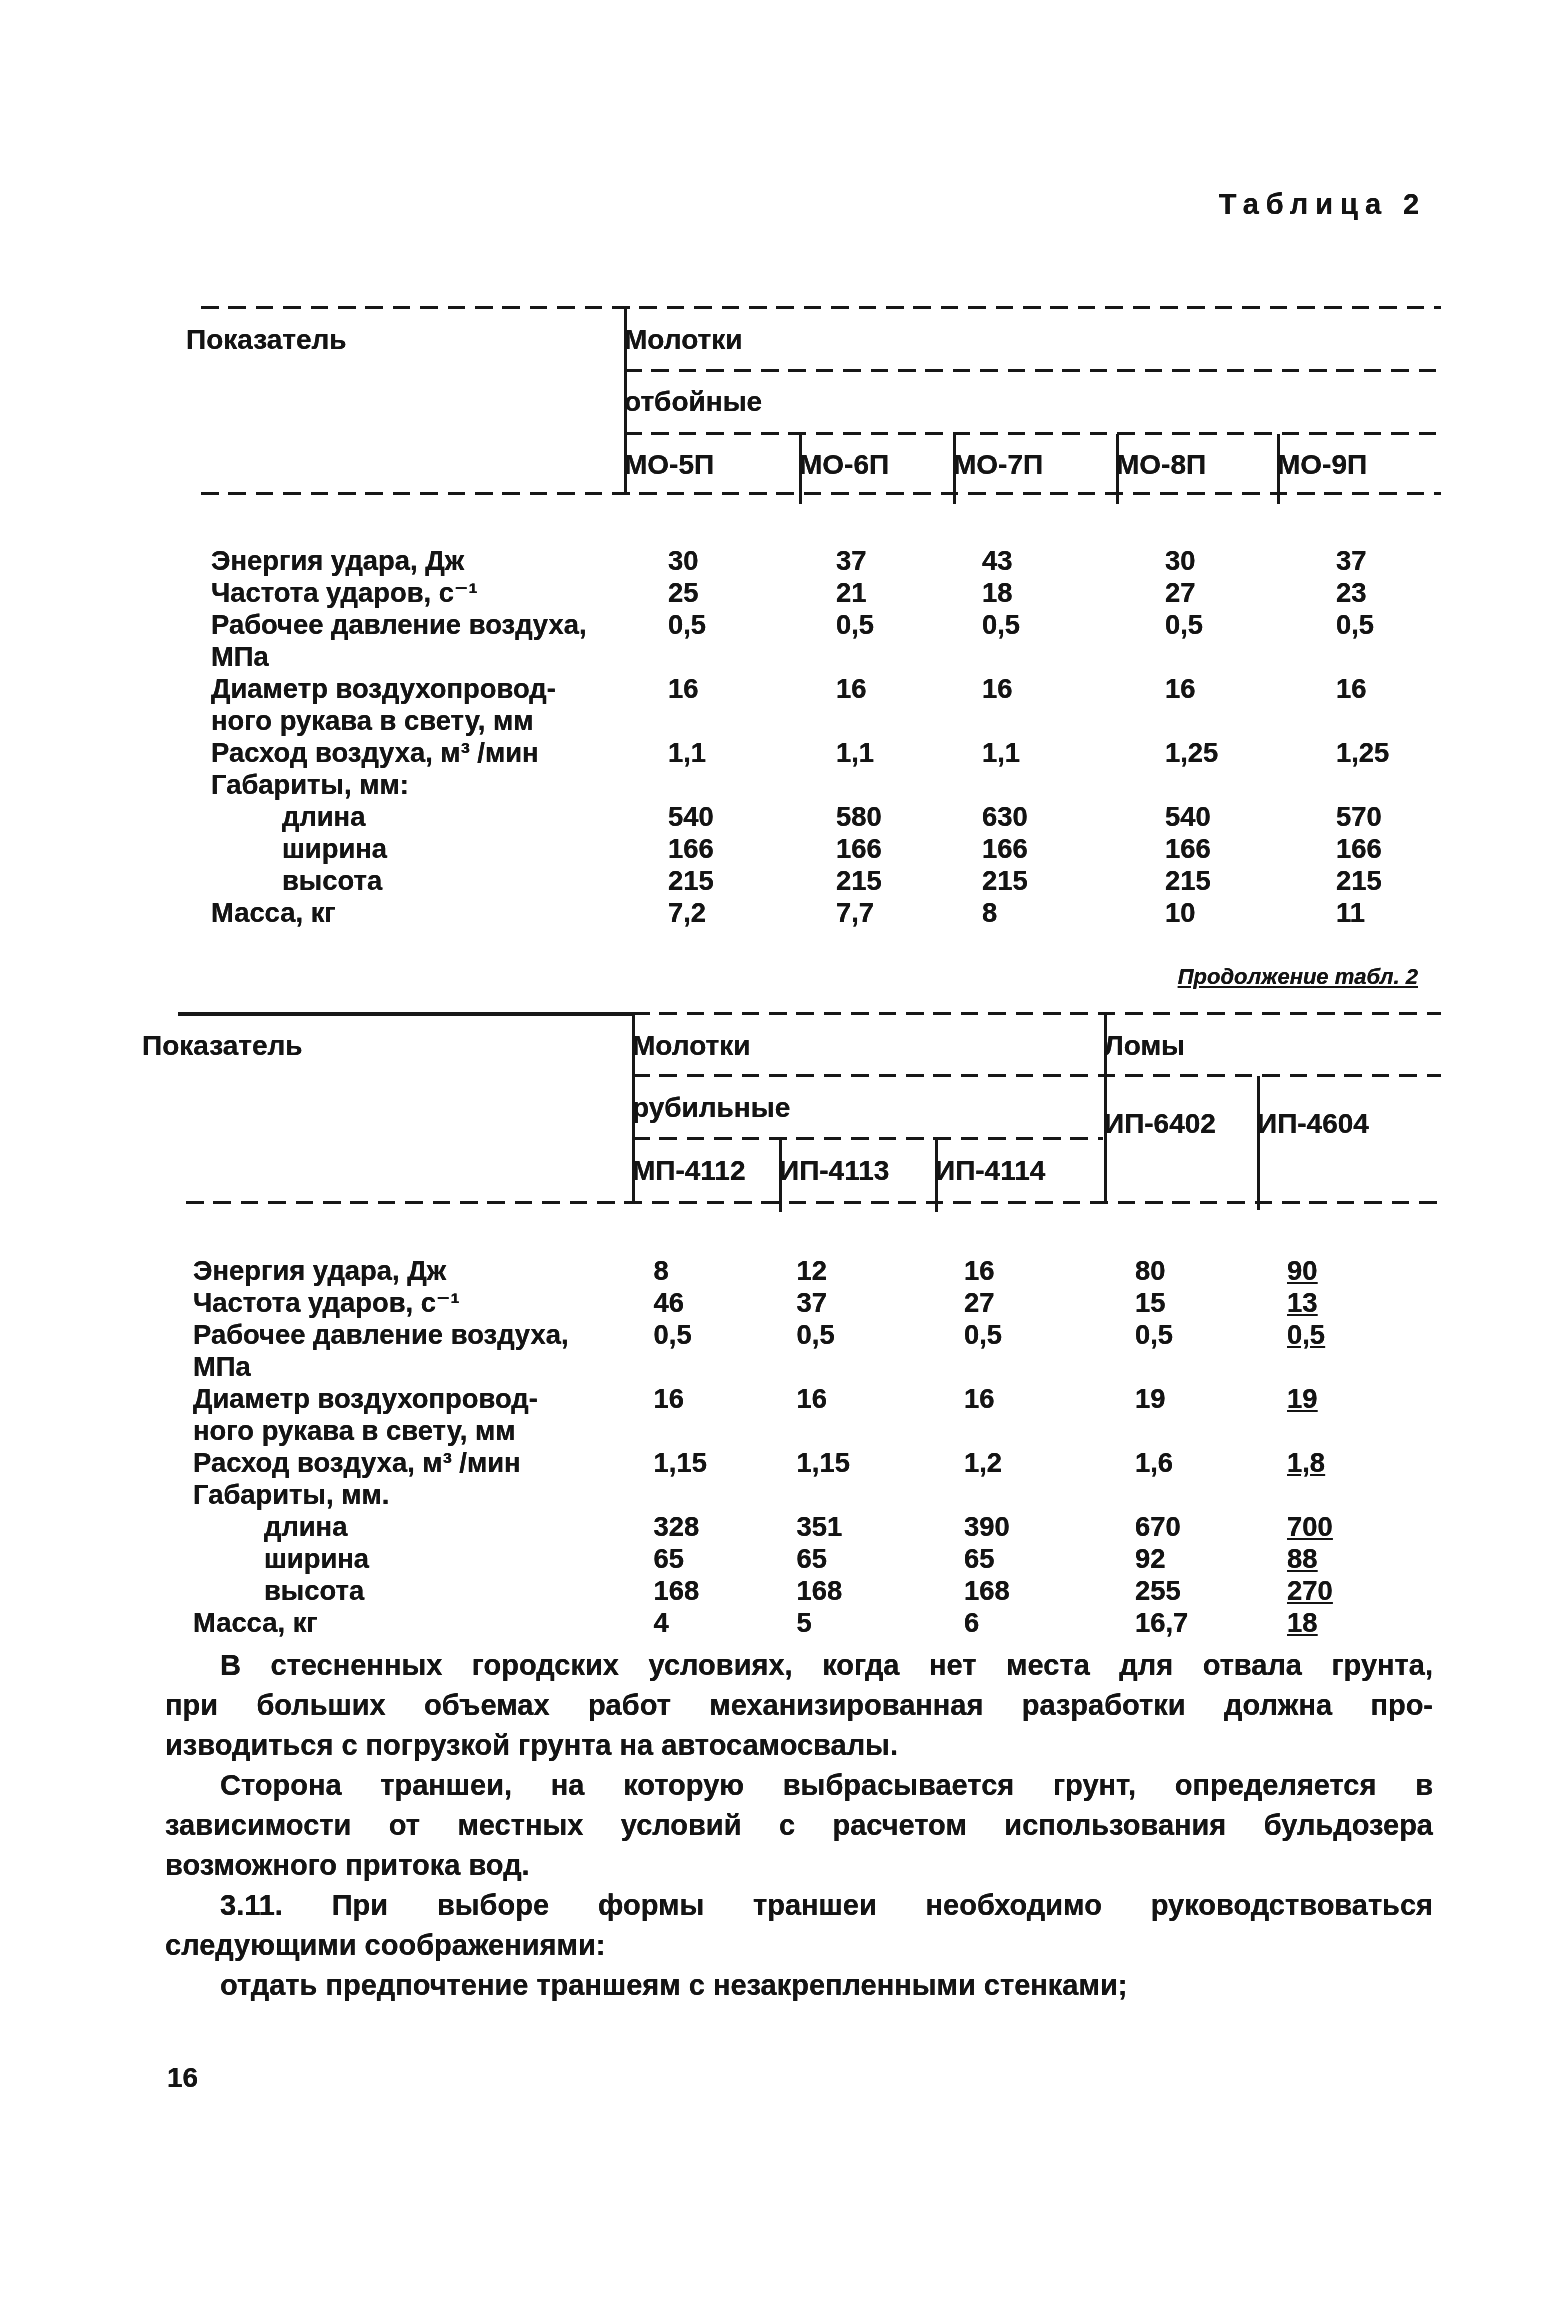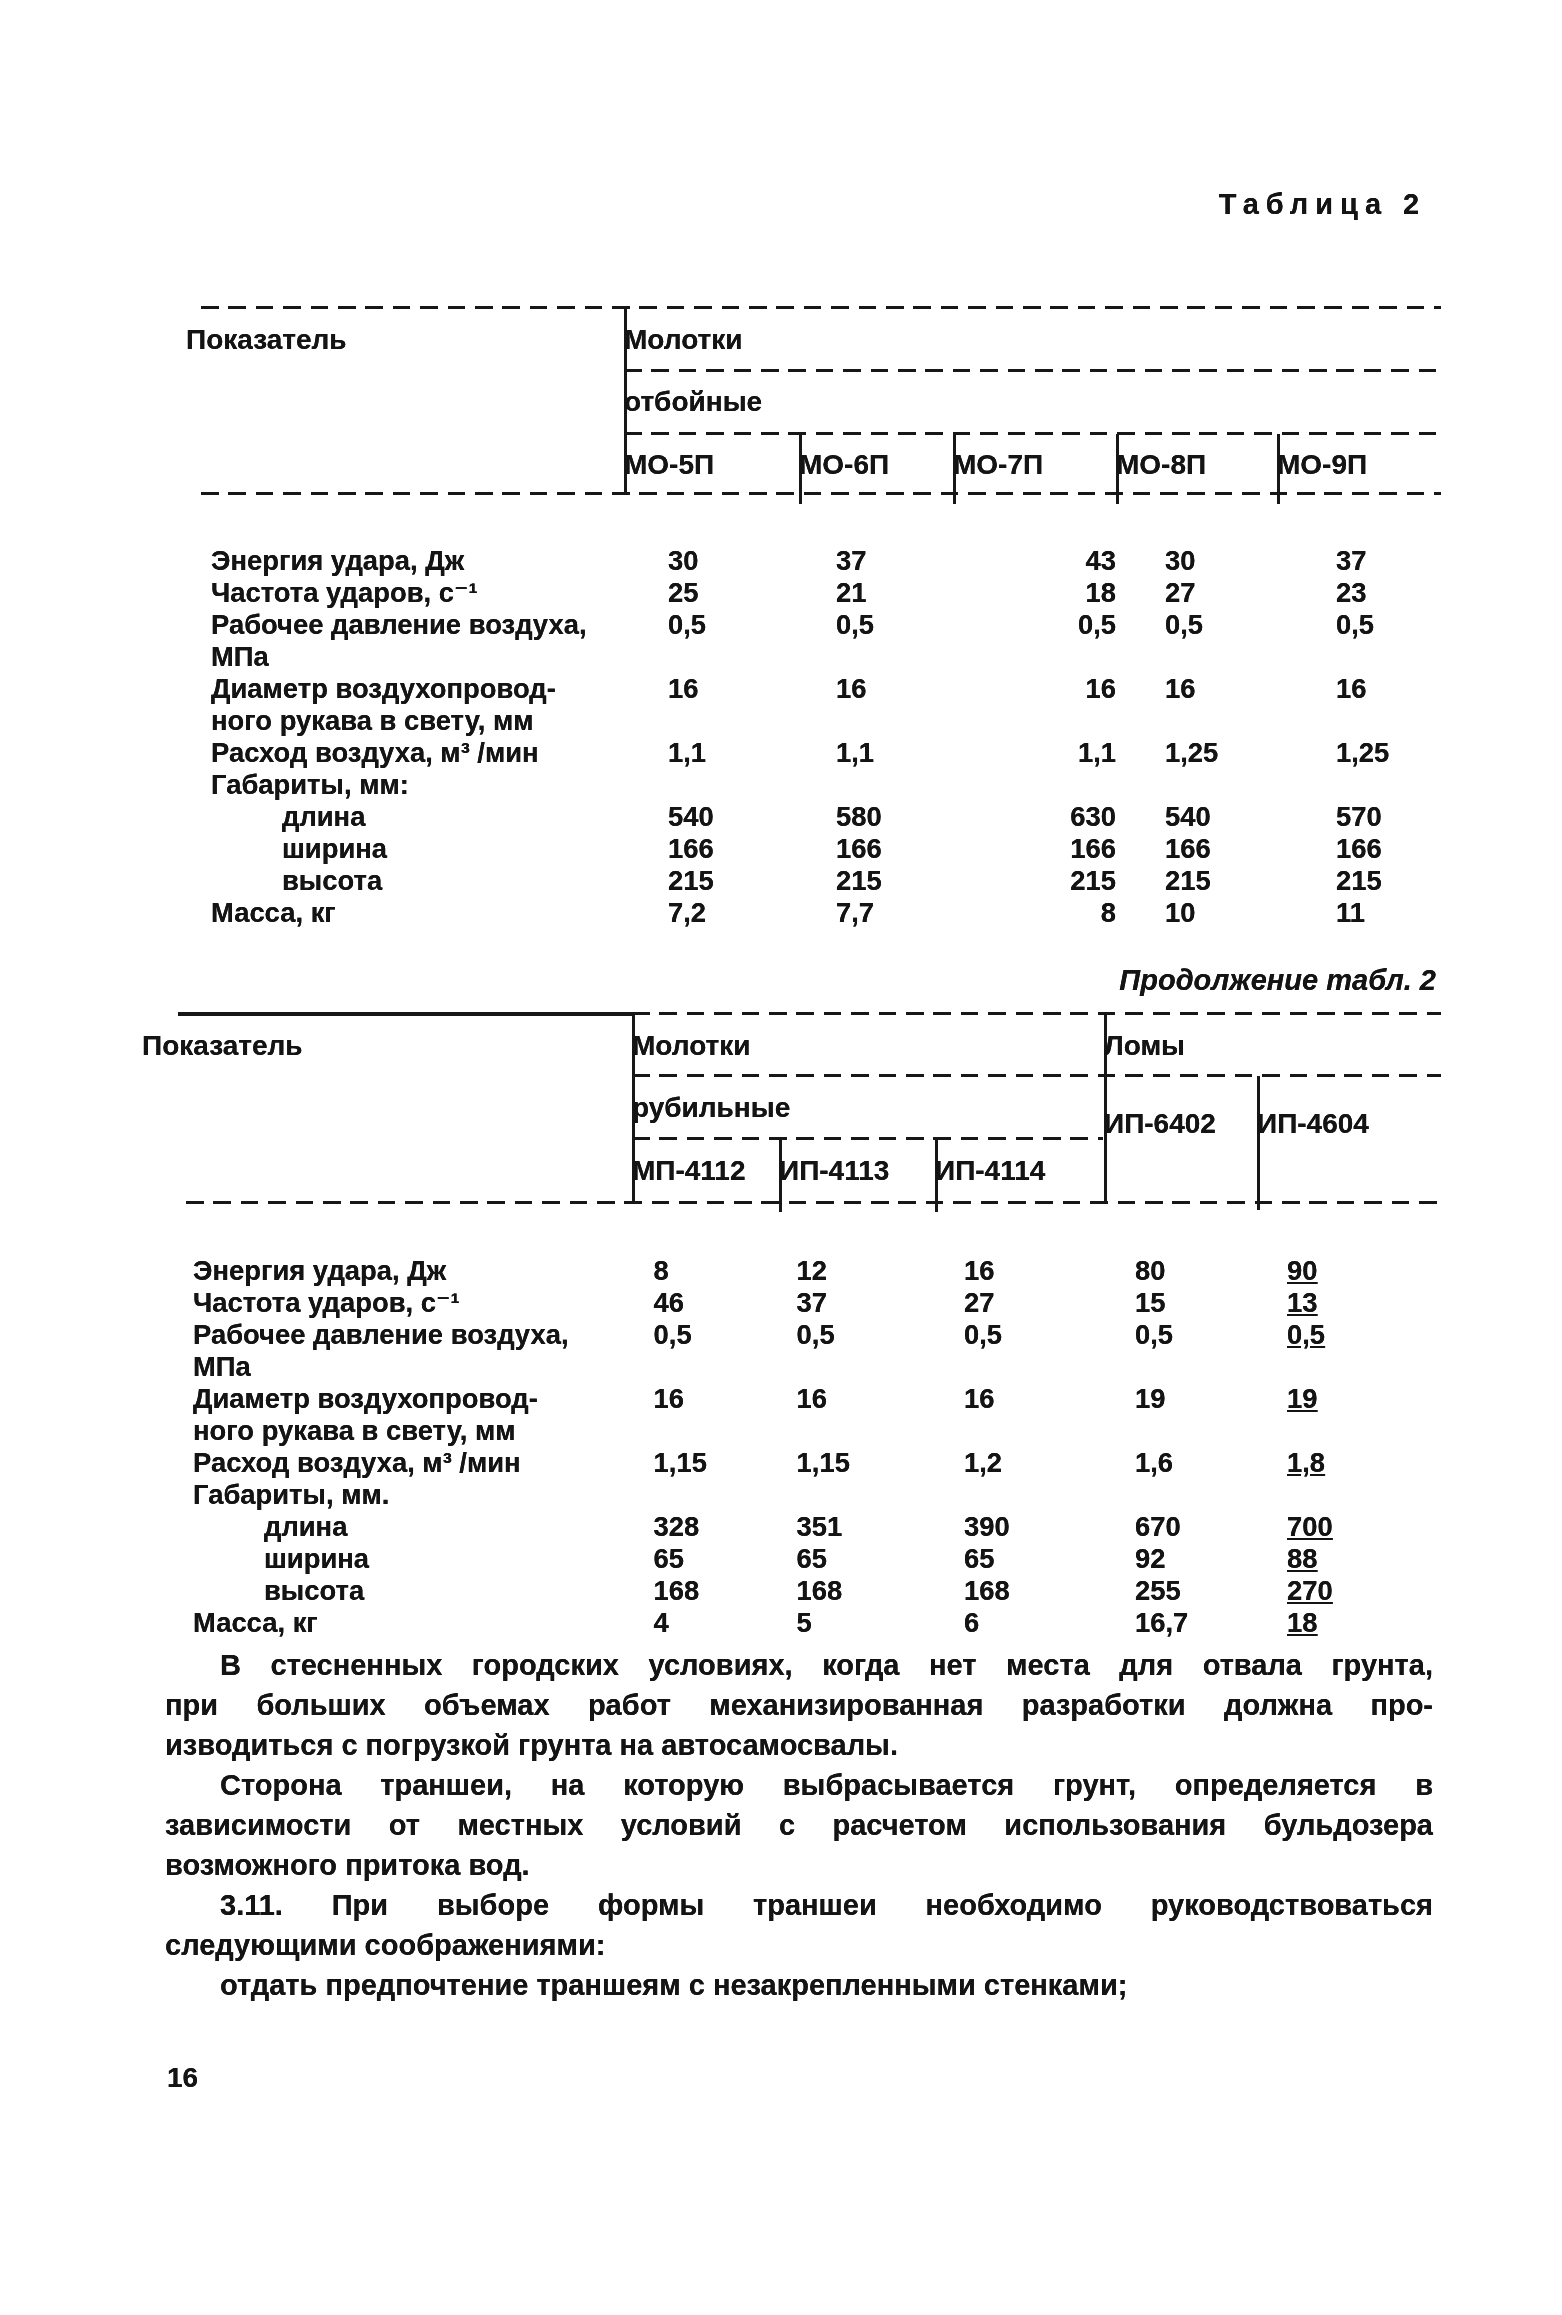--- a/index.html
+++ b/index.html
@@ -3,41 +3,41 @@
 <meta charset="utf-8">
 <style>
   html,body{margin:0;padding:0;background:#e8e8e8;}
   .page{
     position:relative;width:1562px;height:2315px;background:#ffffff;
     overflow:hidden;color:#141414;
     font-family:"Liberation Sans","DejaVu Sans",sans-serif;font-weight:700;
     text-shadow:0 0 0.6px currentColor;
   }
   .tcaption{position:absolute;top:188px;right:136px;font-size:29px;letter-spacing:6.9px;white-space:nowrap;}
-  .ccaption{position:absolute;top:964px;right:126px;font-size:29px;font-style:italic;white-space:nowrap;}
+  .ccaption{position:absolute;top:964px;right:144px;font-size:22px;font-style:italic;white-space:nowrap;text-decoration:underline;}
   .thead{position:absolute;width:1299px;}
   .t1h{left:142px;top:306px;height:189px;}
   .t2h{left:142px;top:1012px;height:191px;}
   .hrule{position:absolute;height:2.9px;
     background:repeating-linear-gradient(90deg,#171717 0 17.6px,rgba(0,0,0,0) 17.6px 27.4px);}
   .hrule.solid{background:#171717;height:3.9px;}
   .vrule{position:absolute;width:2.9px;background:#171717;}
   .hcell{position:absolute;text-align:left;font-size:28px;line-height:35px;white-space:nowrap;}
   .tdata{position:absolute;left:142px;width:1299px;}
   .t1d{top:545px;}
   .t2d{top:1255px;}
   .trow{display:flex;height:32px;line-height:32px;font-size:27.4px;white-space:nowrap;}
   .tlabel,.tval{box-sizing:border-box;flex:0 0 auto;}
   .t1d .tlabel{width:482px;padding-left:69px;}
   .t2d .tlabel{width:490px;padding-left:51px;}
   .t1d .tlabel.sub{padding-left:140px;}
   .t2d .tlabel.sub{padding-left:122px;}
   .t1d .v0{width:174px;padding-left:44px;}
   .t1d .v1{width:154px;padding-left:38px;}
-  .t1d .v2{width:164px;padding-left:30px;text-align:right;}
+  .t1d .v2{width:164px;padding-left:30px;}
   .t1d .v3{width:161px;padding-left:49px;}
   .t1d .v4{width:164px;padding-left:59px;}
   .t2d .v0{width:147px;padding-left:21.6px;}
   .t2d .v1{width:156px;padding-left:17.6px;}
   .t2d .v2{width:169px;padding-left:29px;}
   .t2d .v3{width:154px;padding-left:31px;}
   .t2d .v4{width:183px;padding-left:29px;text-decoration:underline;}
   .bodytext{position:absolute;left:165px;top:1645px;width:1268px;}
   .pline{font-size:29px;line-height:40px;height:40px;text-align:justify;text-align-last:justify;}
   .pline.last{text-align:left;text-align-last:left;}

